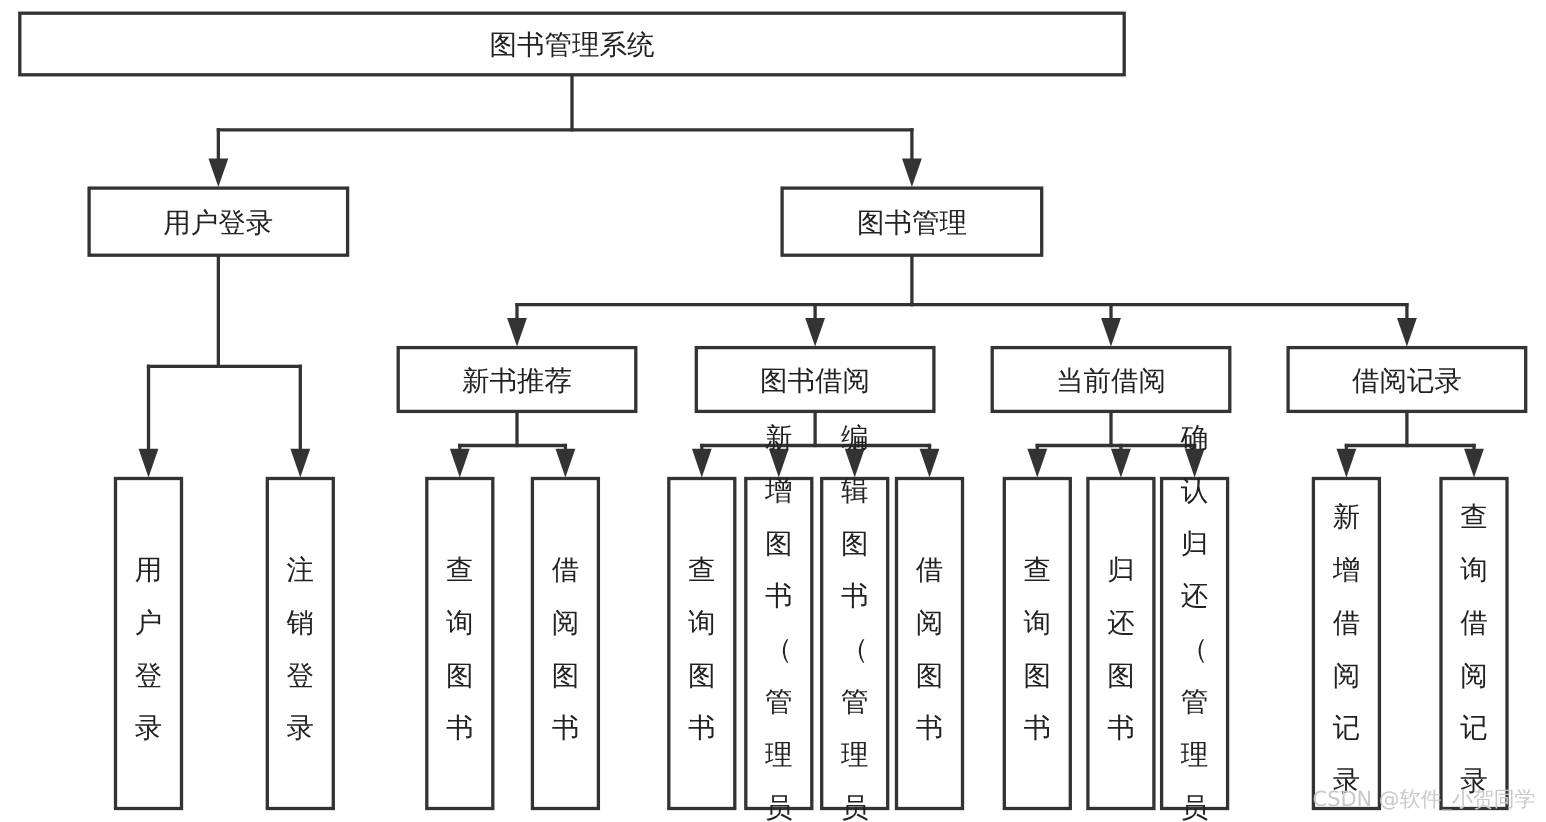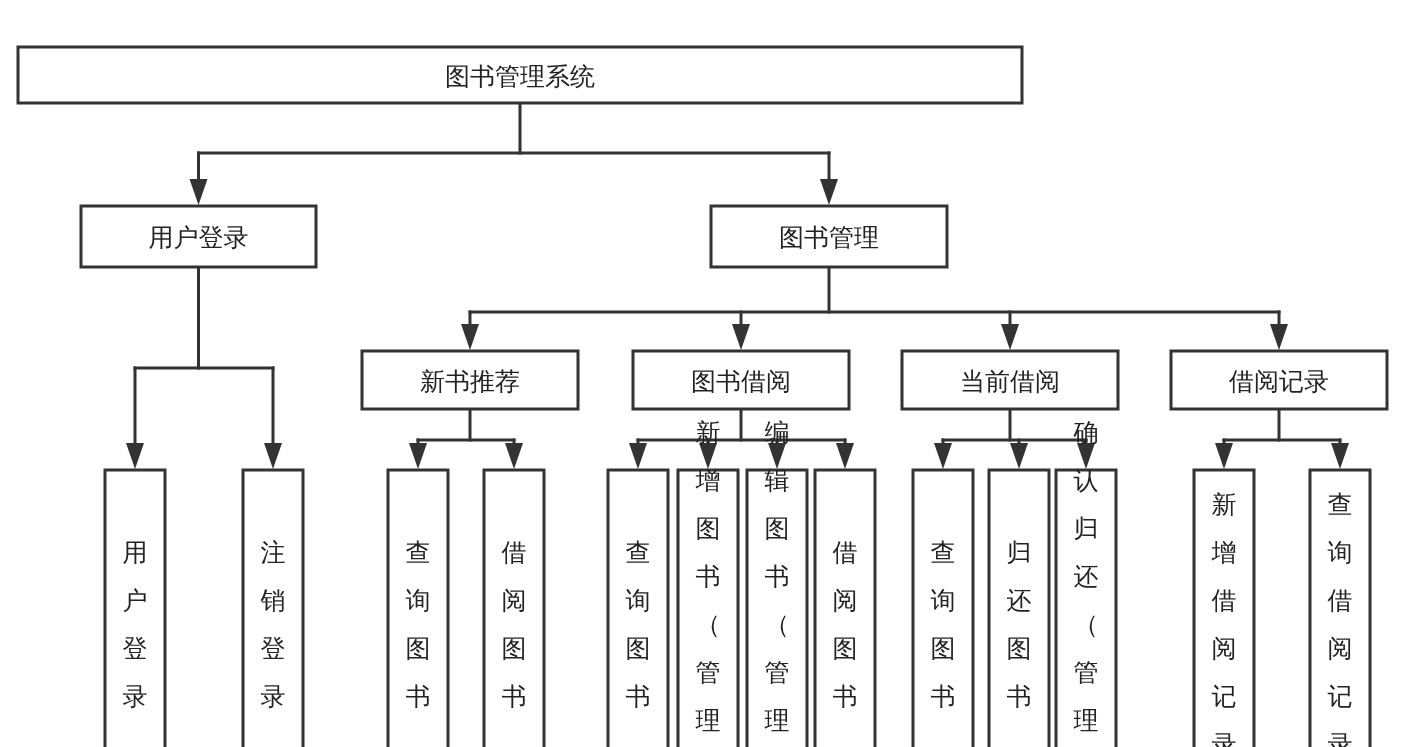--- a/index.html
+++ b/index.html
@@ -12,21 +12,20 @@
     height: 747px;
     font-family: "DejaVu Sans", "Liberation Sans", sans-serif;
     overflow: hidden;
     position: relative;
   }
   #diagram-root {
     position: absolute;
     left: 0; top: 0;
     width: 1405px;
     height: 663px;
-    margin-top: 35px;
   }
   svg.flow {
     display: block;
     width: 1405px;
     height: 747px;
   }
   .node-rect {
     fill: #ffffff;
     stroke: #333333;
     stroke-width: 3;

